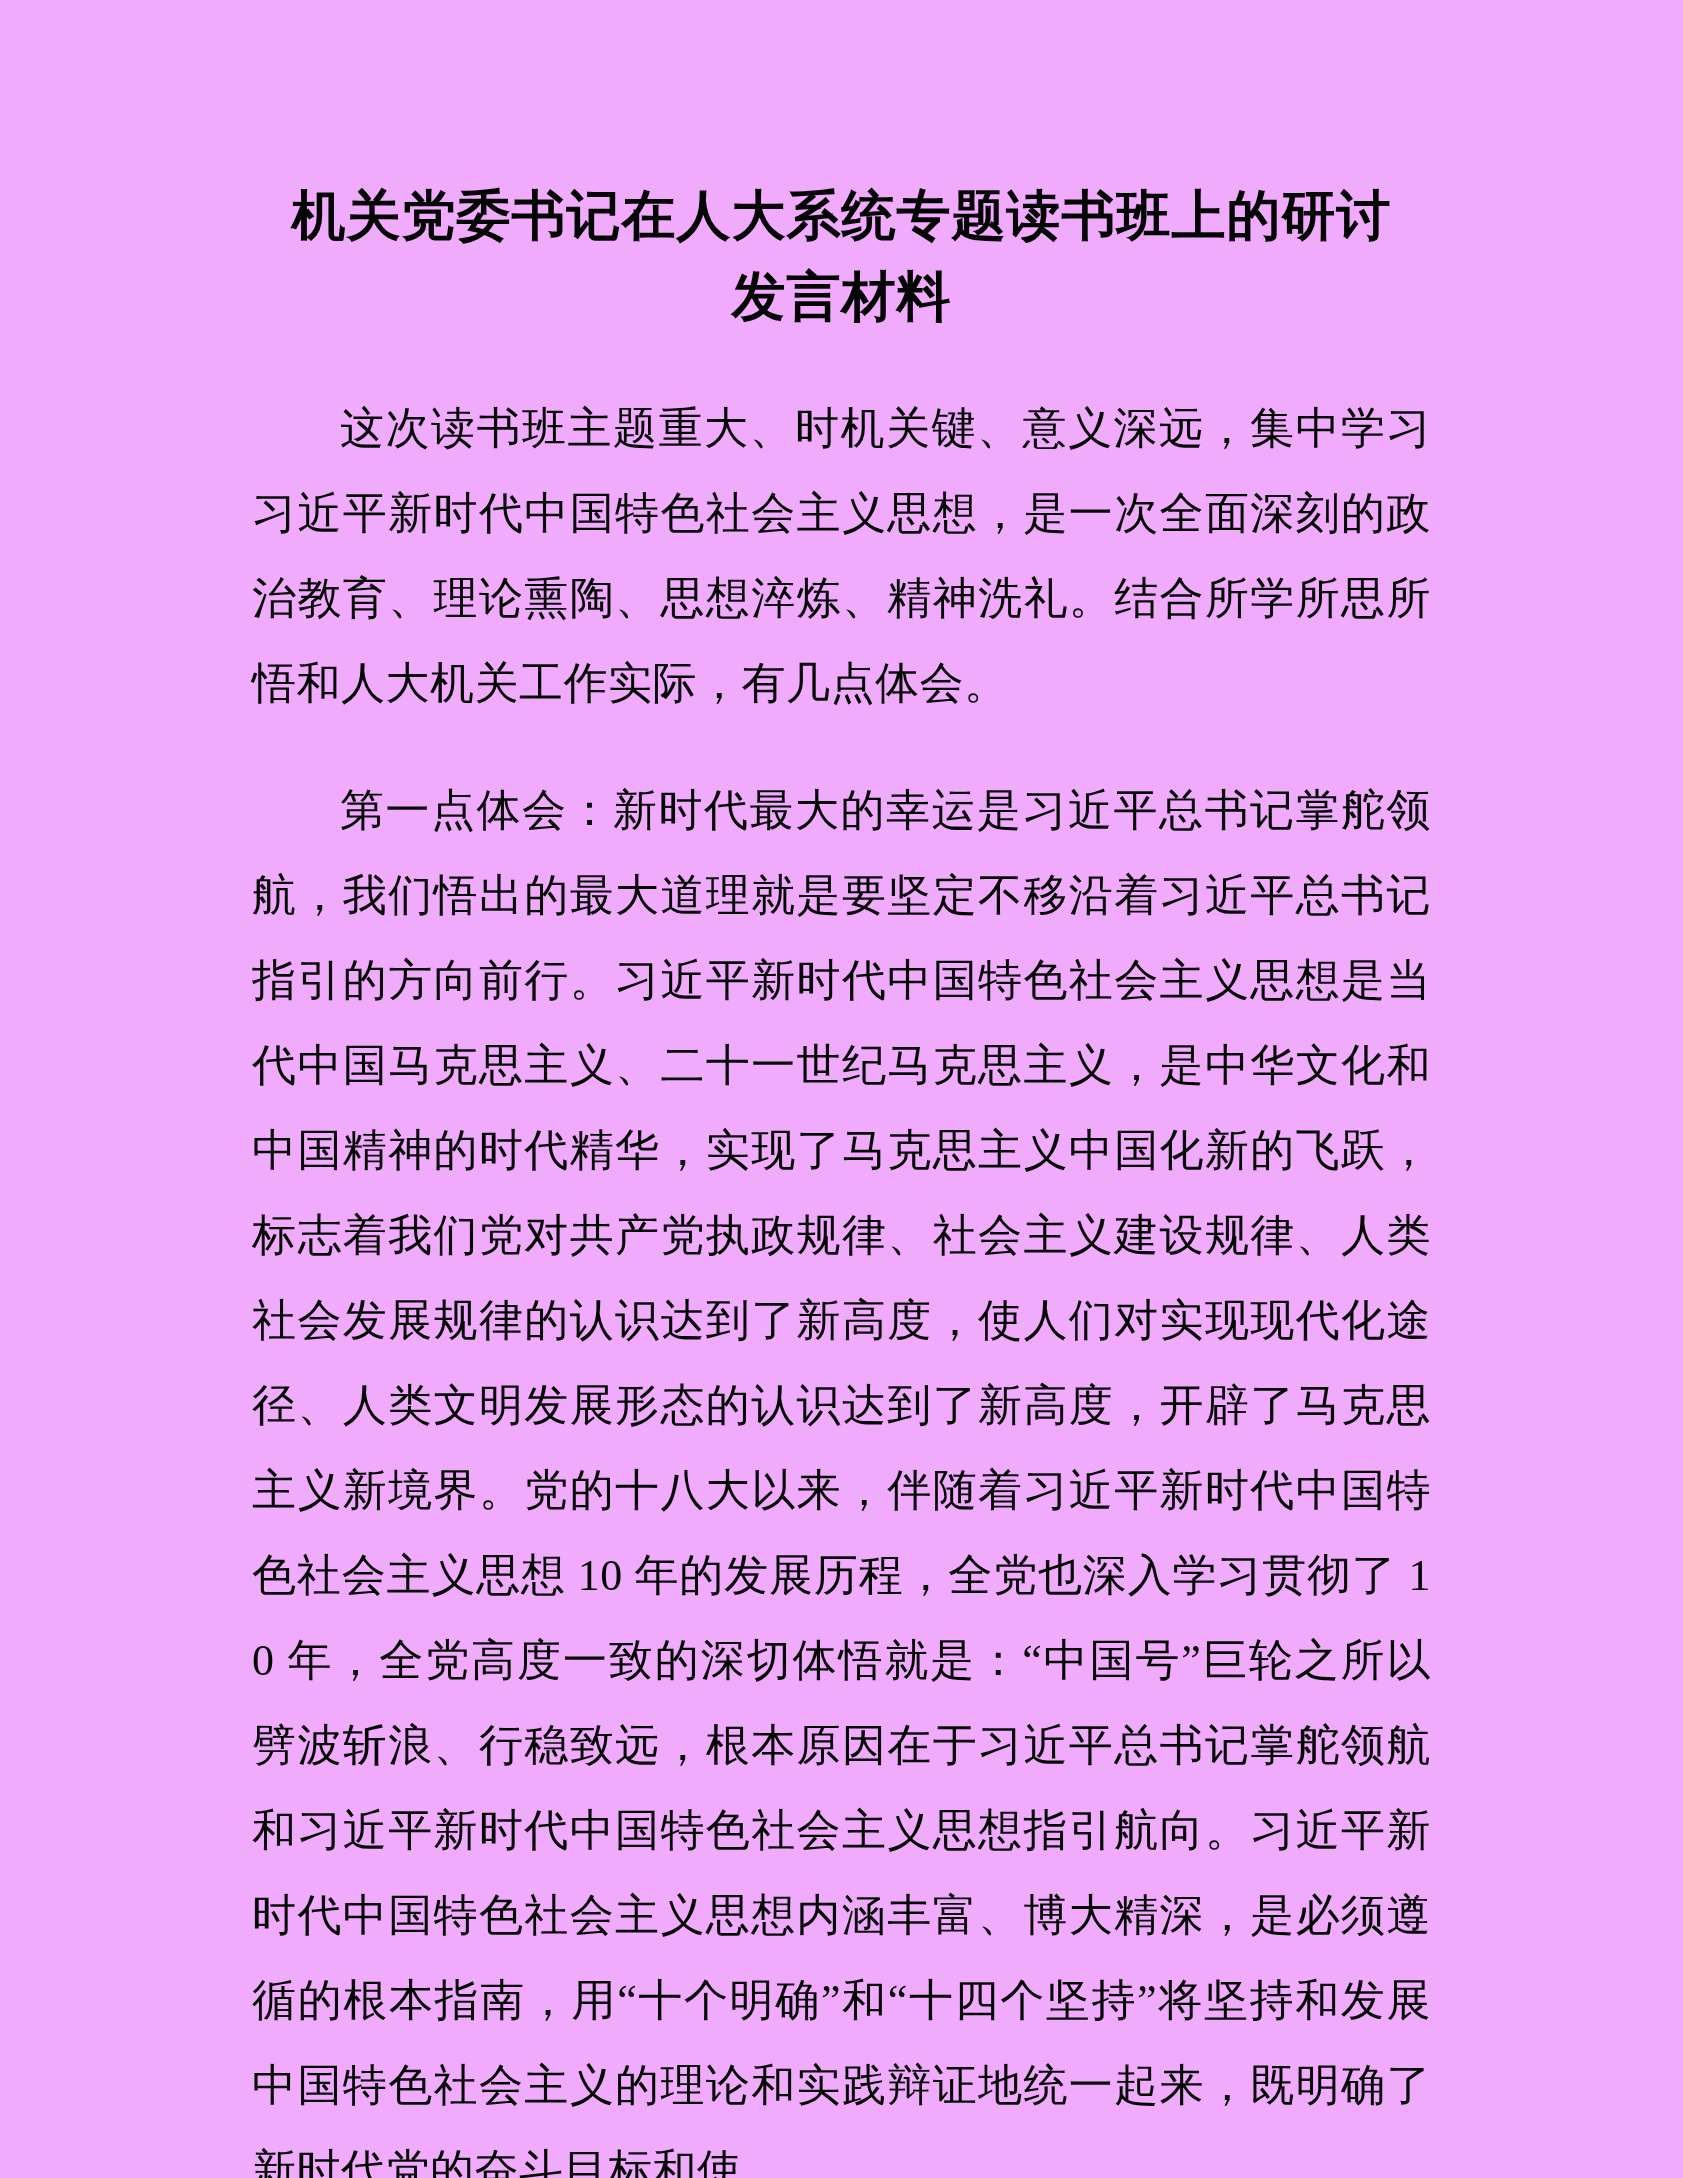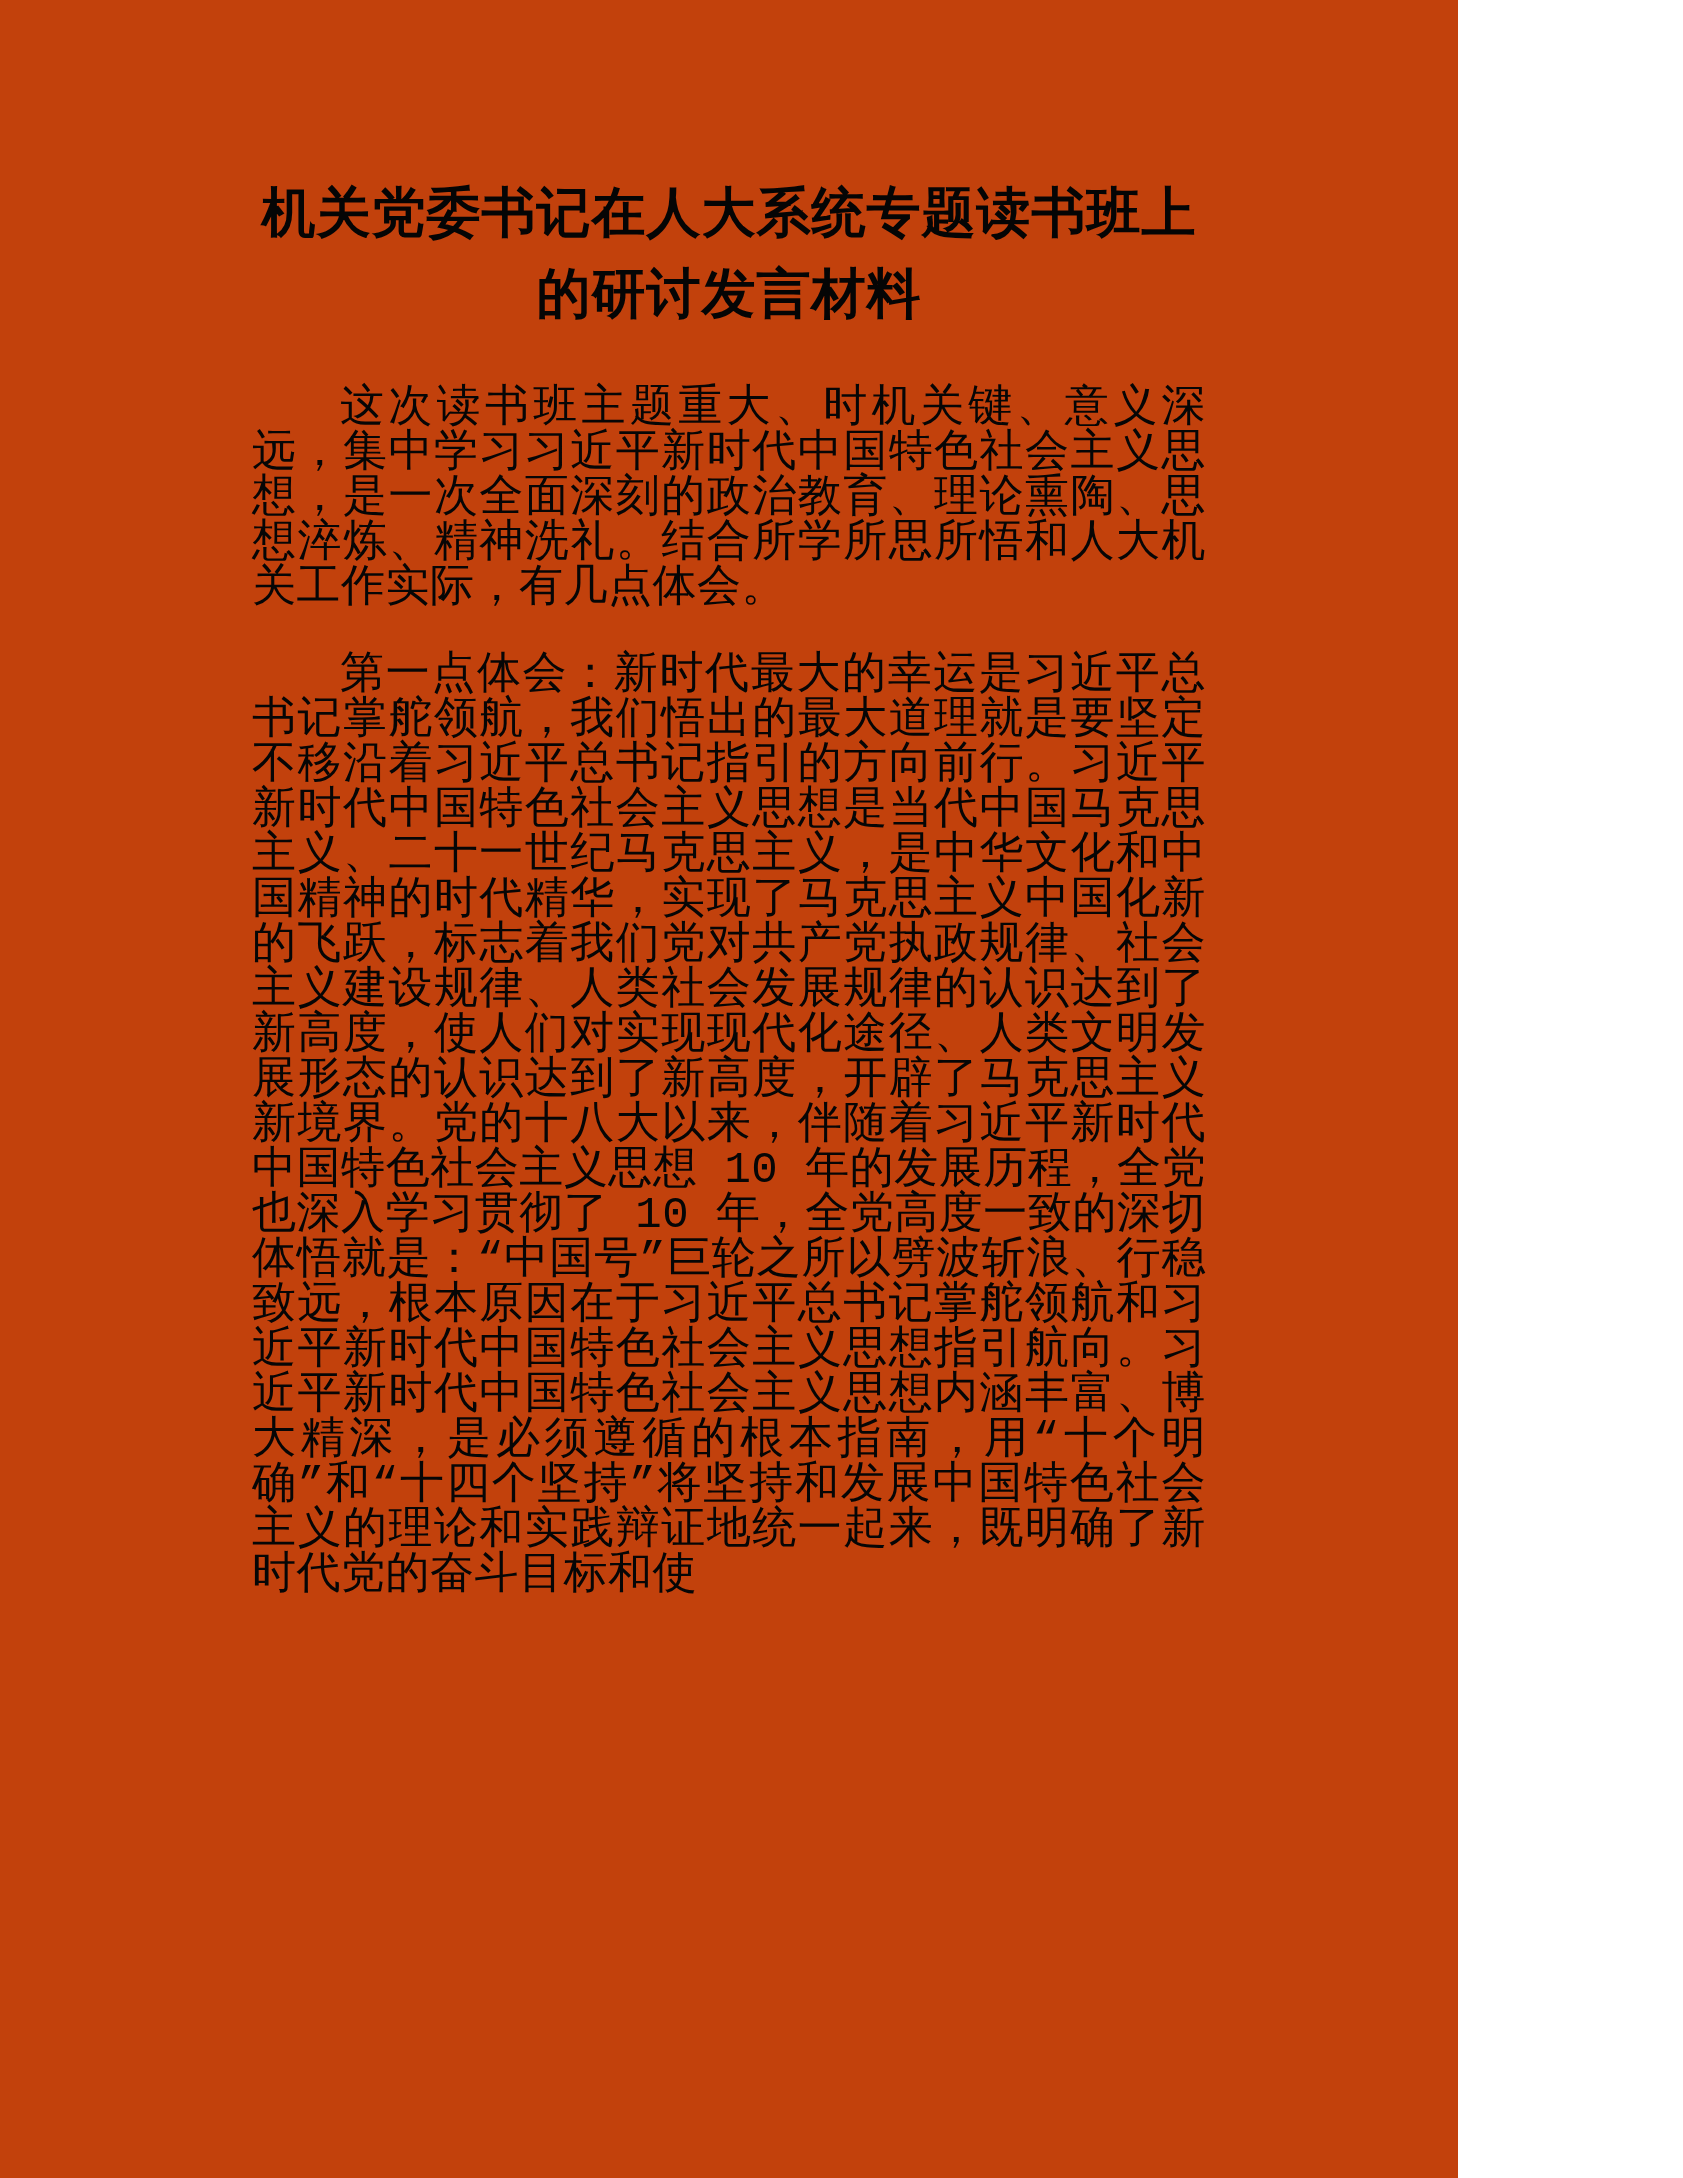--- a/index.html
+++ b/index.html
@@ -2,47 +2,47 @@
 <html><head>
 <meta charset="utf-8">
 <style>
   html, body {
     margin: 0;
     padding: 0;
     background: #ffffff;
   }
   .page {
     position: relative;
-    width: 1458px;
+    width: 1683px;
     height: 2178px;
-    background: #c2410c;
+    background: #f0abfc;
     box-sizing: border-box;
     padding: 176px 252px 0 252px;
-    font-family: Liberation Mono, monospace;
+    font-family: Liberation Serif, serif;
     color: #060606;
     overflow: hidden;
   }
   .doc-title {
     margin: 0 auto 48px auto;
     max-width: 1139px;
     font-size: 54px;
     font-weight: 700;
     line-height: 81px;
     text-align: center;
     color: #050505;
     letter-spacing: 1px;
   }
   .doc-body {
     max-width: 1183px;
     margin: 0 auto;
   }
   .para {
     margin: 0 0 42px 0;
     font-size: 44px;
-    line-height: 45px;
+    line-height: 85px;
     text-align: justify;
     text-justify: inter-ideograph;
     text-indent: 2em;
     letter-spacing: 0.5px;
     color: #060606;
     word-break: break-all;
   }
 </style>
 </head>
 <body>

